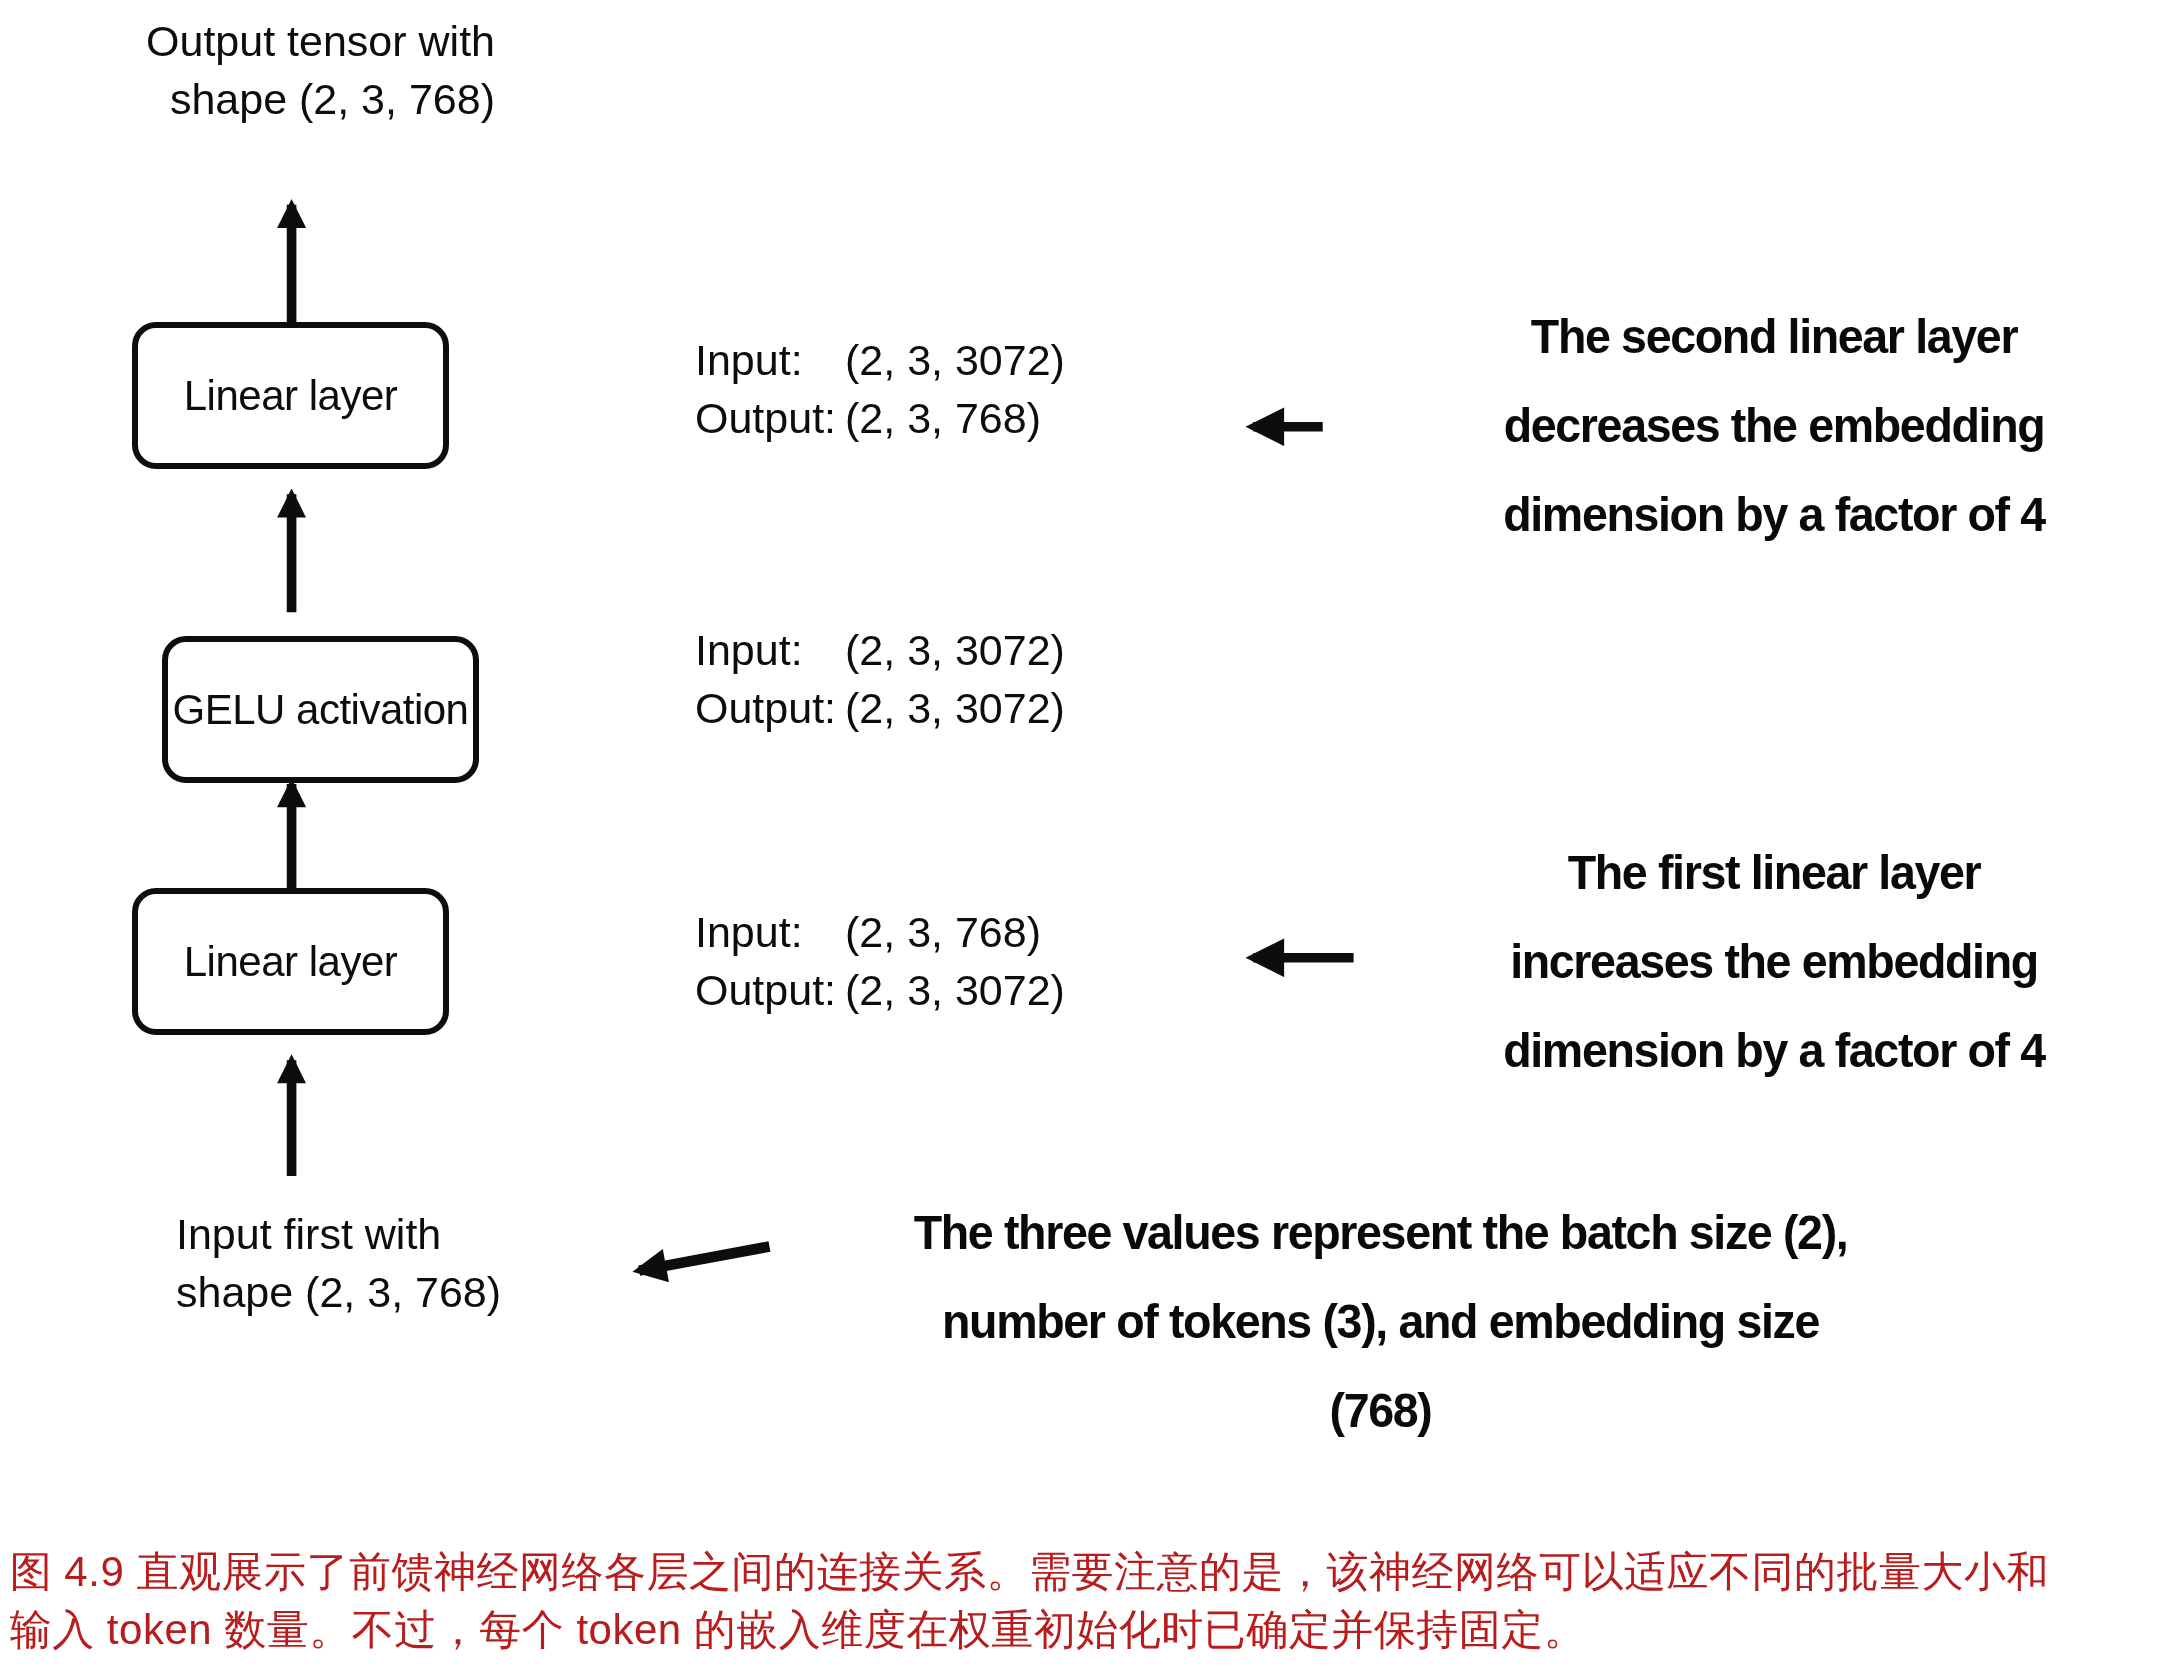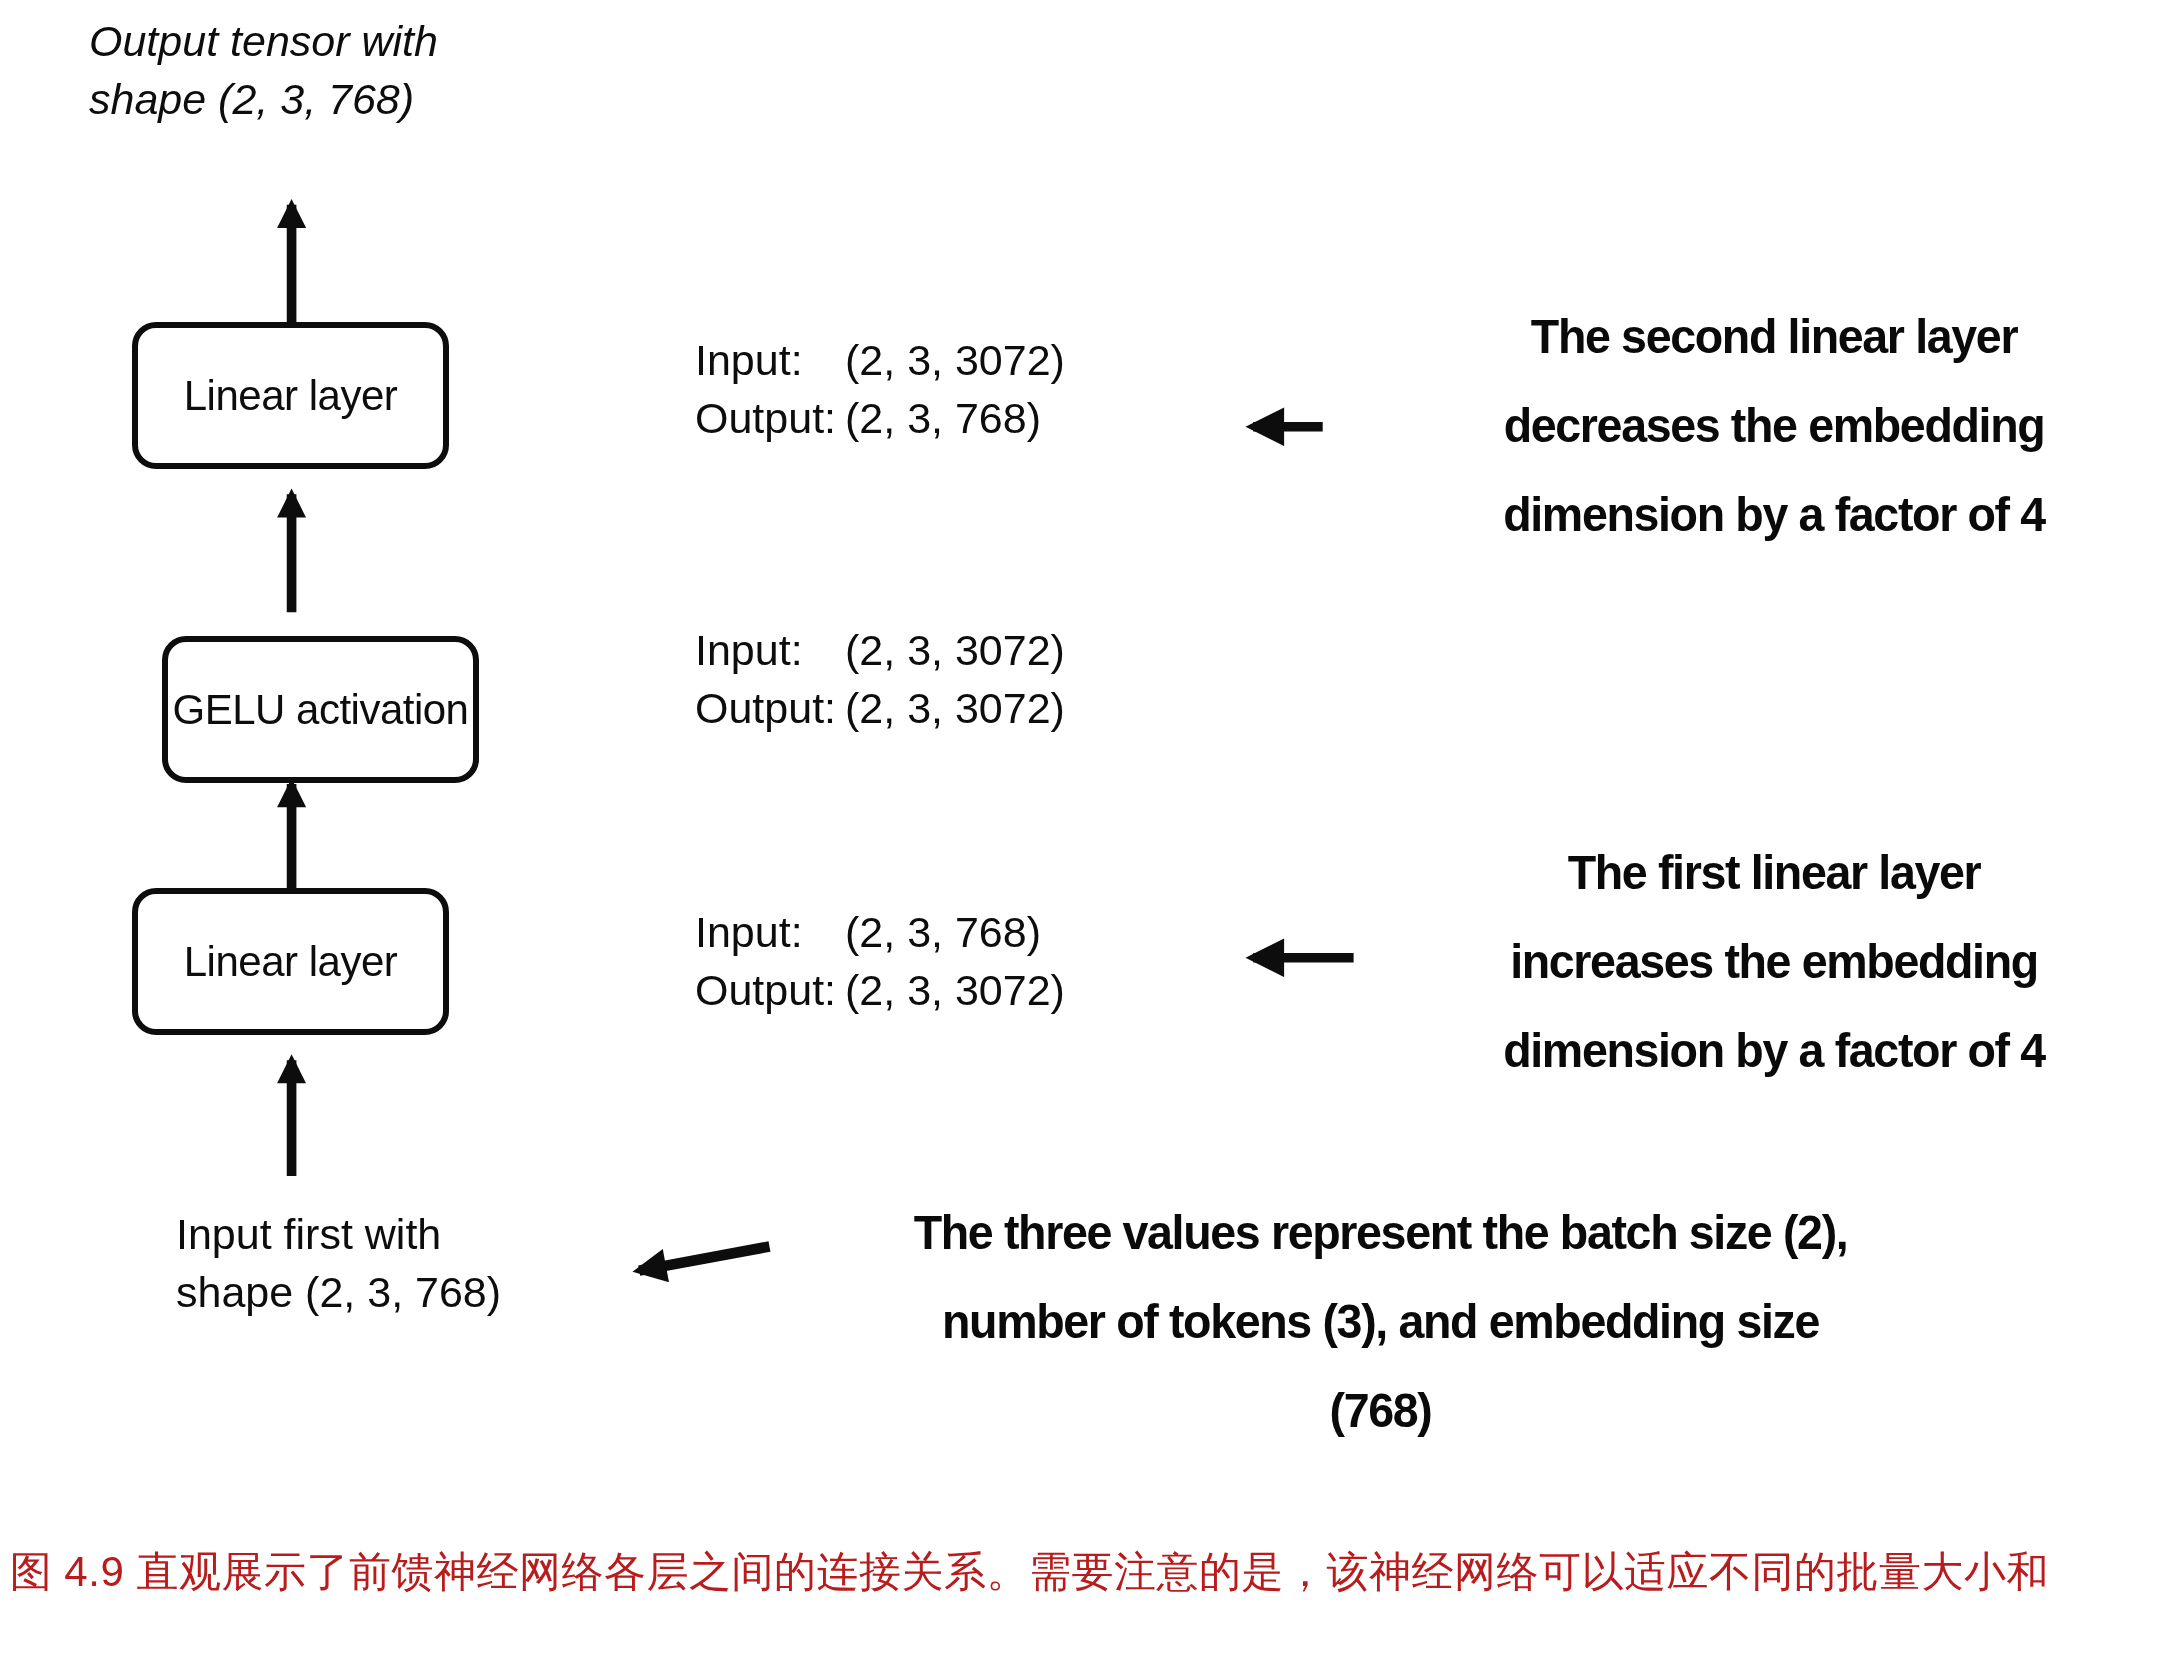--- a/index.html
+++ b/index.html
@@ -7,21 +7,21 @@
     position:relative; width:2182px; height:1680px;
     background:#ffffff; overflow:hidden;
     font-family:"Liberation Sans", sans-serif;
     color:#0d0d0d;
   }
   .abs{position:absolute;}
   
   .dia-text{
     font-size:43px; line-height:58px; color:#0d0d0d; letter-spacing:0;
   }
-  .center{text-align:left;font-style:italic;}
+  .center{text-align:right;}
   
   .layer-box{
     left:132px; width:305px; height:135px;
     border:6.8px solid #0d0d0d; border-radius:24px; background:#ffffff;
     display:flex; align-items:center; justify-content:center;
     font-size:42px; letter-spacing:-0.5px; white-space:nowrap;
     z-index:2;
   }
   
   .io-grid{
@@ -123,16 +123,17 @@
   </div>
 
   <div class="abs annot" style="left:753px; top:1188px; width:1255px;">
     <div>The three values represent the batch size (2),</div>
     <div>number of tokens (3), and embedding size</div>
     <div>(768)</div>
   </div>
 
   <div class="abs caption" style="left: 9.7px; top: 1543px; width: 2163px; color: #b91c1c;" id="caption-block">
     <div>图 4.9 直观展示了前馈神经网络各层之间的连接关系。需要注意的是，该神经网络可以适应不同的批量大小和</div>
+    <div>输入 token 数量。不过，每个 token 的嵌入维度在权重初始化时已确定并保持固定。</div>
   </div>
 
 </div>
 
 
 </body></html>

